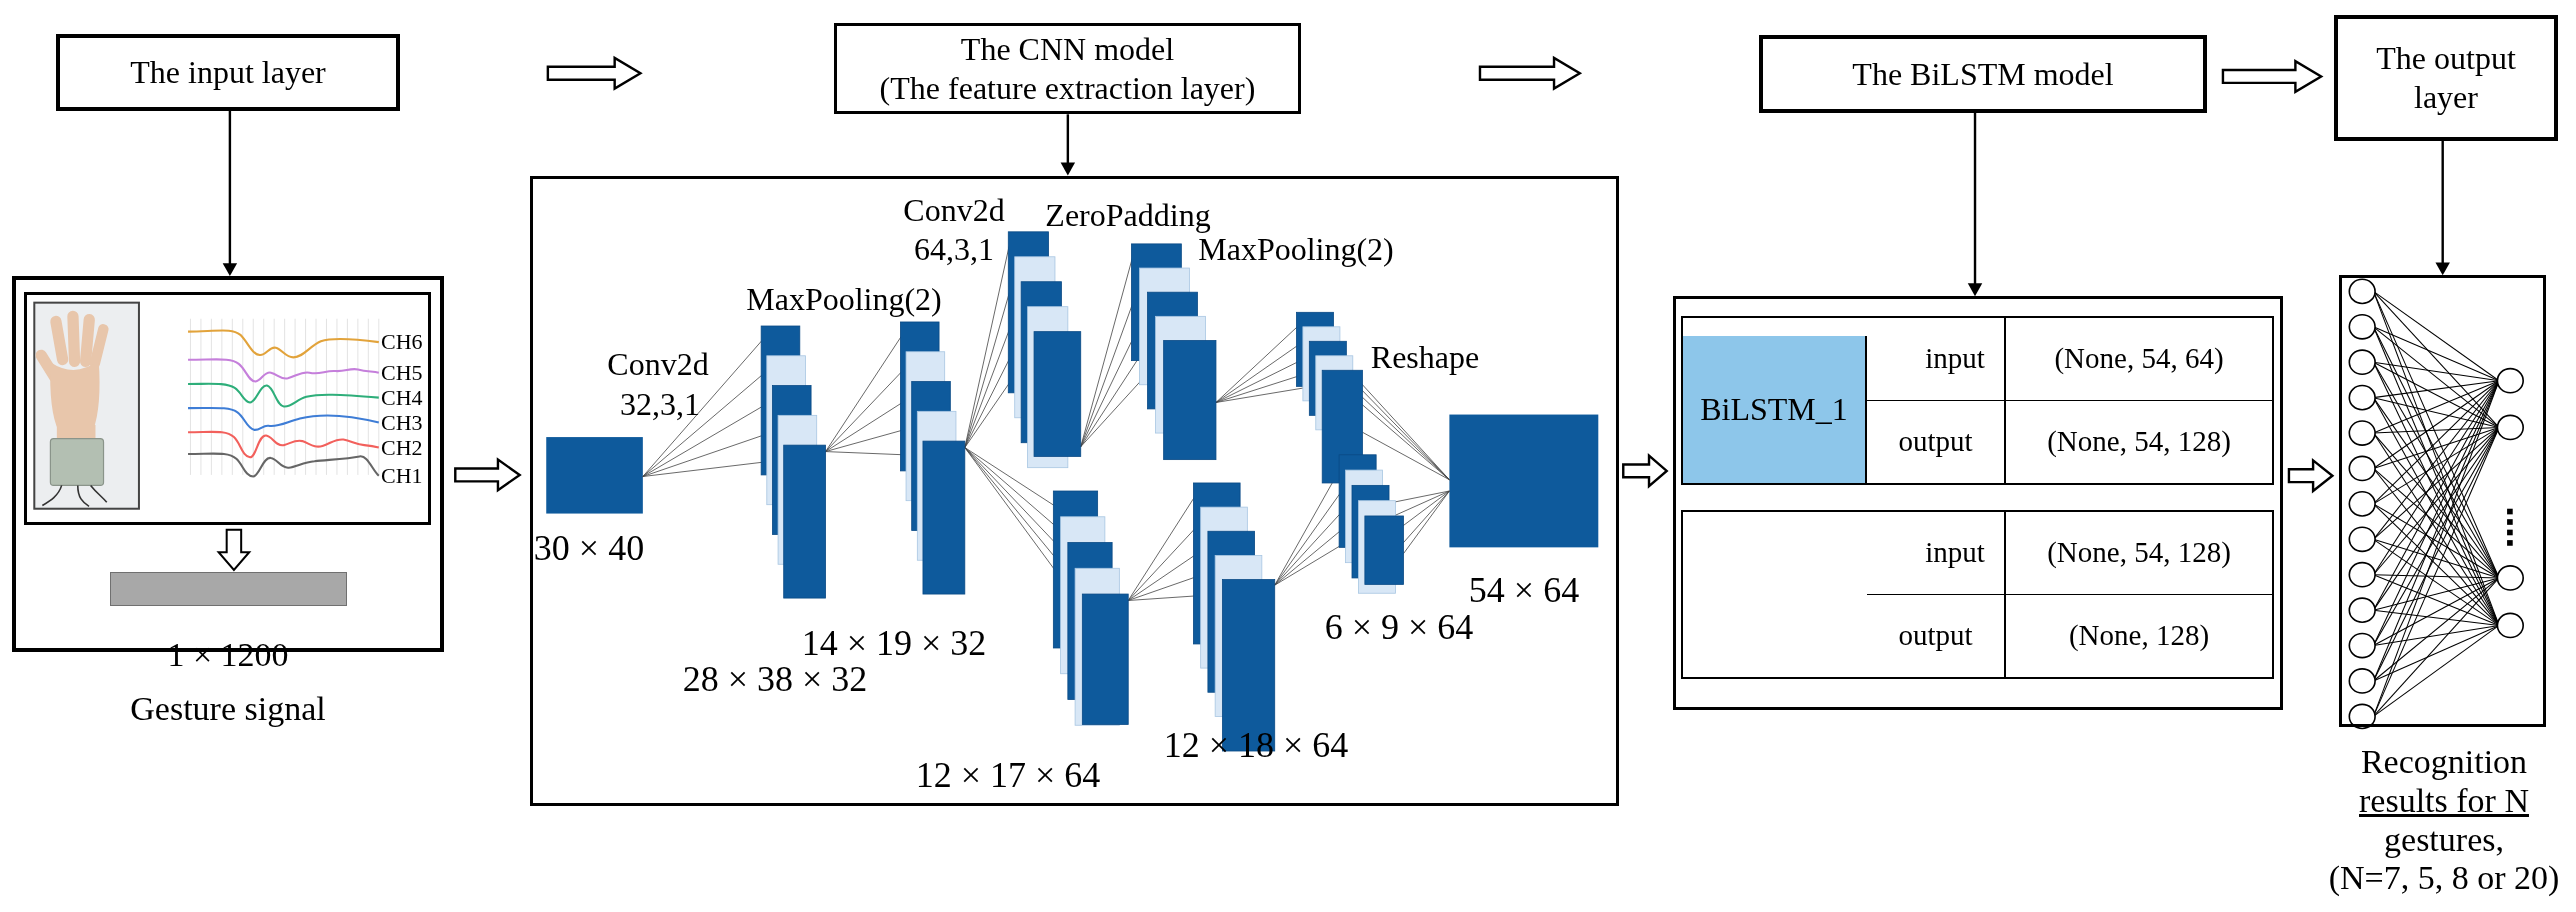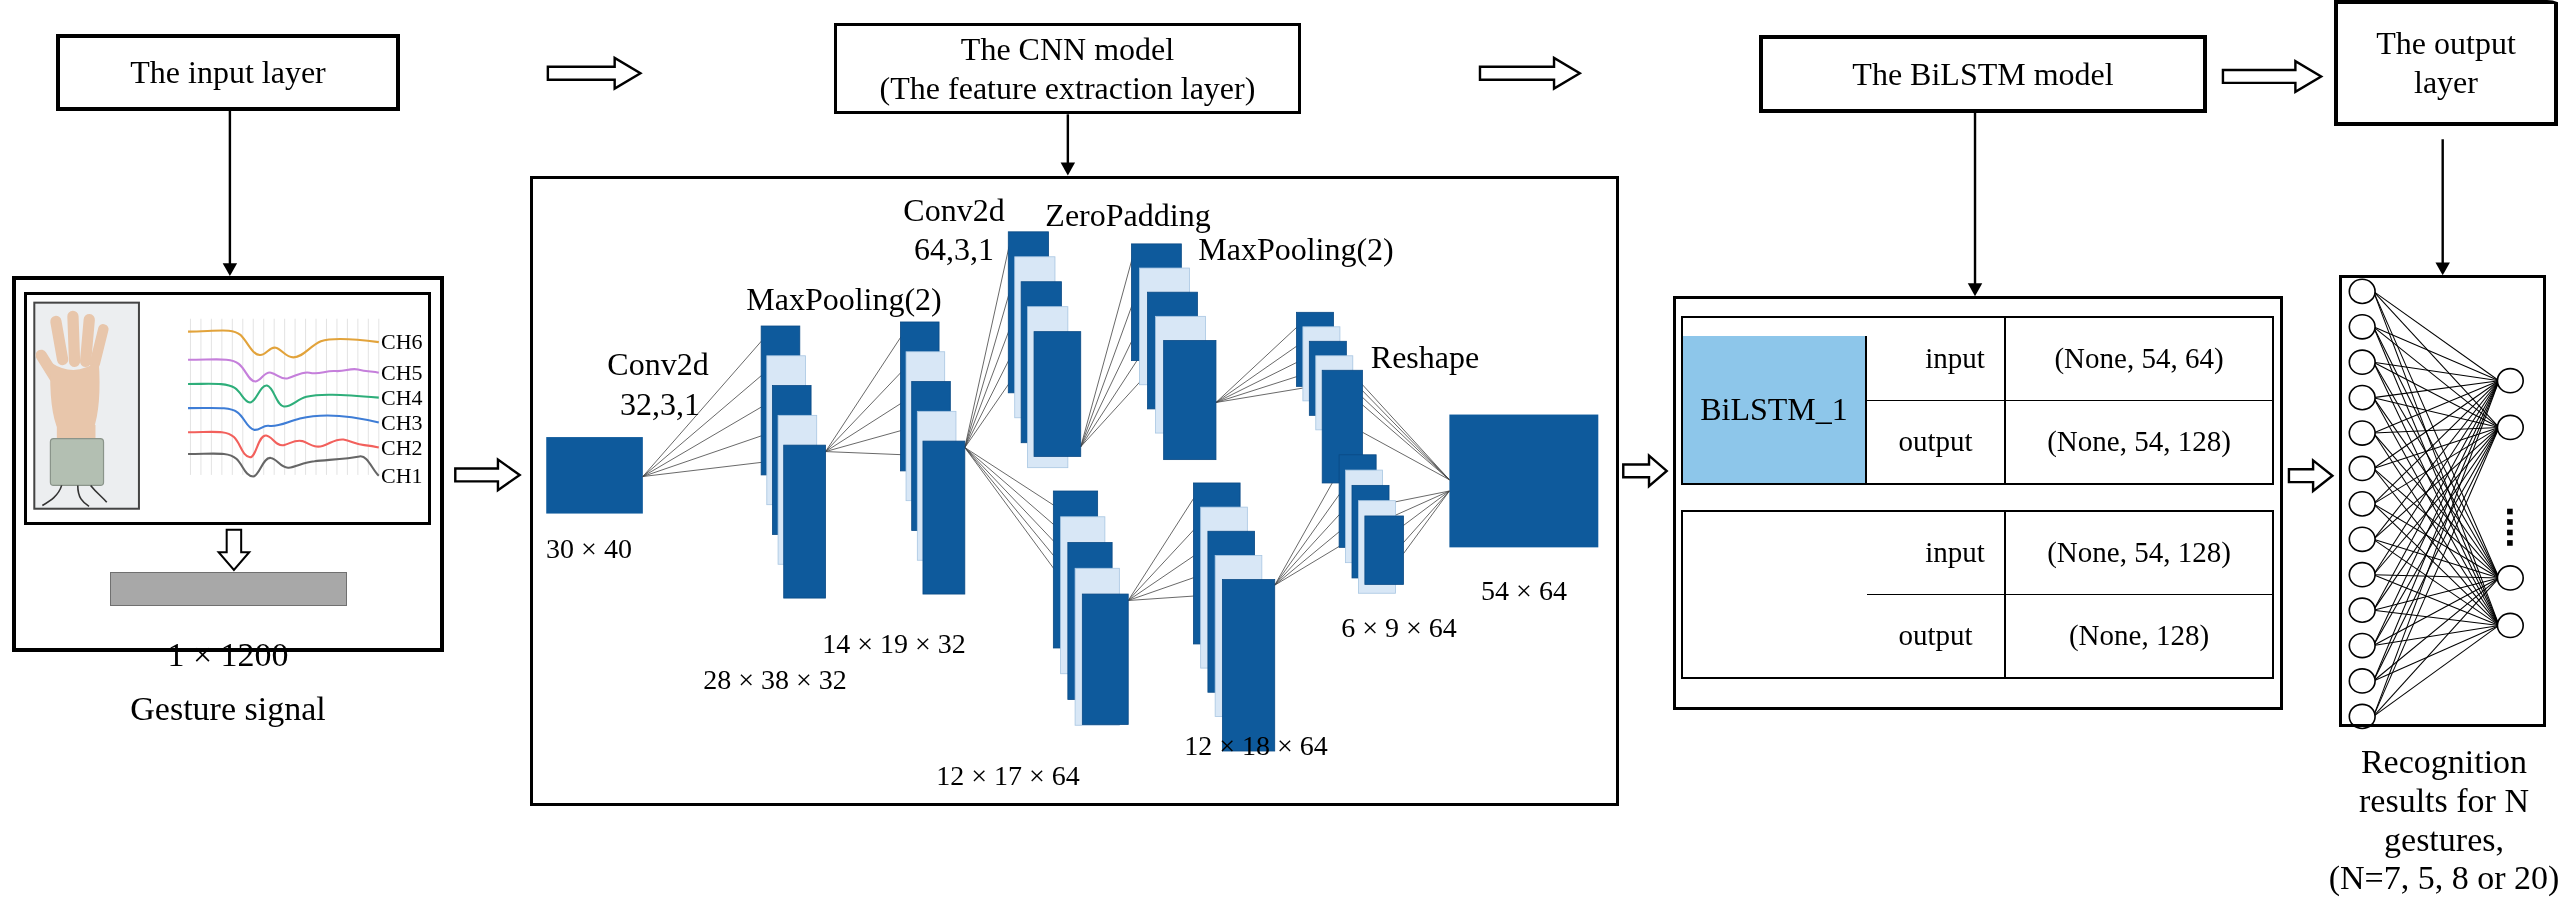--- a/index.html
+++ b/index.html
@@ -6,21 +6,21 @@
   #stage{position:relative;width:2576px;height:912px;background:#ffffff;
          font-family:"Liberation Serif","DejaVu Serif",serif;color:#000;overflow:hidden;border-radius:29px;}
   #diagram{position:absolute;left:0;top:0;z-index:1;}
   .abs{position:absolute;z-index:2;box-sizing:border-box;}
   .box{border:3.2px solid #000;display:flex;flex-direction:column;align-items:center;justify-content:center;text-align:center;background:transparent;}
   .b5{border-width:4px;}
   .lbl40{font-size:32px;line-height:39px;white-space:nowrap;}
   .lbl42{font-size:34px;line-height:40px;white-space:nowrap;}
   .ctr{transform:translateX(-50%);text-align:center;white-space:nowrap;}
   .chlbl{font-size:22px;line-height:24px;white-space:nowrap;}
-  .dim{font-size:28px;line-height:35px;}
+  .dim{font-size:36px;line-height:35px;}
   .op{font-size:32px;line-height:35px;}
   .graybar{background:#A8A8A8;border:1.6px solid #707070;}
   .bl-table{display:grid;border:2.4px solid #000;grid-template-columns:184px 139px auto;grid-template-rows:1fr 1fr;background:#fff;}
   .bl-name{grid-row:1/3;grid-column:1;border-right:2.4px solid #000;display:flex;align-items:center;justify-content:center;font-size:32px;}
   .bl-cell{display:flex;align-items:center;justify-content:center;font-size:29px;}
   .bl-io1{grid-column:2;grid-row:1;border-bottom:1.6px solid #000;border-right:2.4px solid #000;padding-left:39px;}
   .bl-io2{grid-column:2;grid-row:2;border-right:2.4px solid #000;}
   .bl-v1{grid-column:3;grid-row:1;border-bottom:1.6px solid #000;}
   .bl-v2{grid-column:3;grid-row:2;}
   .caption-line{font-size:34px;line-height:39px;}
@@ -290,21 +290,21 @@
 
   <div class="abs box" style="left:834px;top:23.4px;width:467px;height:91px;">
     <span class="lbl40">The CNN model</span>
     <span class="lbl40">(The feature extraction layer)</span>
   </div>
 
   <div class="abs box b5" style="left:1759px;top:35px;width:448px;height:78px;">
     <span class="lbl40">The BiLSTM model</span>
   </div>
 
-  <div class="abs box b5" style="left:2334px;top:0;width:224px;height:126px;">
+  <div class="abs box b5" style="left:2334px;top:15px;width:224px;height:126px;">
     <span class="lbl40">The output</span>
     <span class="lbl40">layer</span>
   </div>
 
   <div class="abs box b5" style="left:12px;top:276px;width:432px;height:376px;"></div>
   <div class="abs box" style="left:24px;top:292px;width:407px;height:233px;"></div>
 
   <div class="abs chlbl" style="left:381px;top:330px;">CH6</div>
   <div class="abs chlbl" style="left:381px;top:361px;">CH5</div>
   <div class="abs chlbl" style="left:381px;top:386px;">CH4</div>
@@ -348,18 +348,18 @@
   <div class="abs bl-table" style="left:1681px;top:510px;width:593px;height:169px;">
     <div class="bl-cell bl-io1">input</div>
     <div class="bl-cell bl-v1">(None, 54, 128)</div>
     <div class="bl-cell bl-io2">output</div>
     <div class="bl-cell bl-v2">(None, 128)</div>
   </div>
 
   <div class="abs box" style="left:2339px;top:275px;width:207px;height:452px;"></div>
 
   <div class="abs ctr caption-line" style="left:2444px;top:742px;">Recognition</div>
-  <div class="abs ctr caption-line" style="left:2444px;top:781px;">results for N</div>
+  <div class="abs ctr caption-line" style="left:2444px;top:781px;text-decoration:underline;">results for N</div>
   <div class="abs ctr caption-line" style="left:2444px;top:820px;">gestures,</div>
   <div class="abs ctr caption-line" style="left:2444px;top:858px;">(N=7, 5, 8 or 20)</div>
 
 </div>
 
 
 </body></html>

